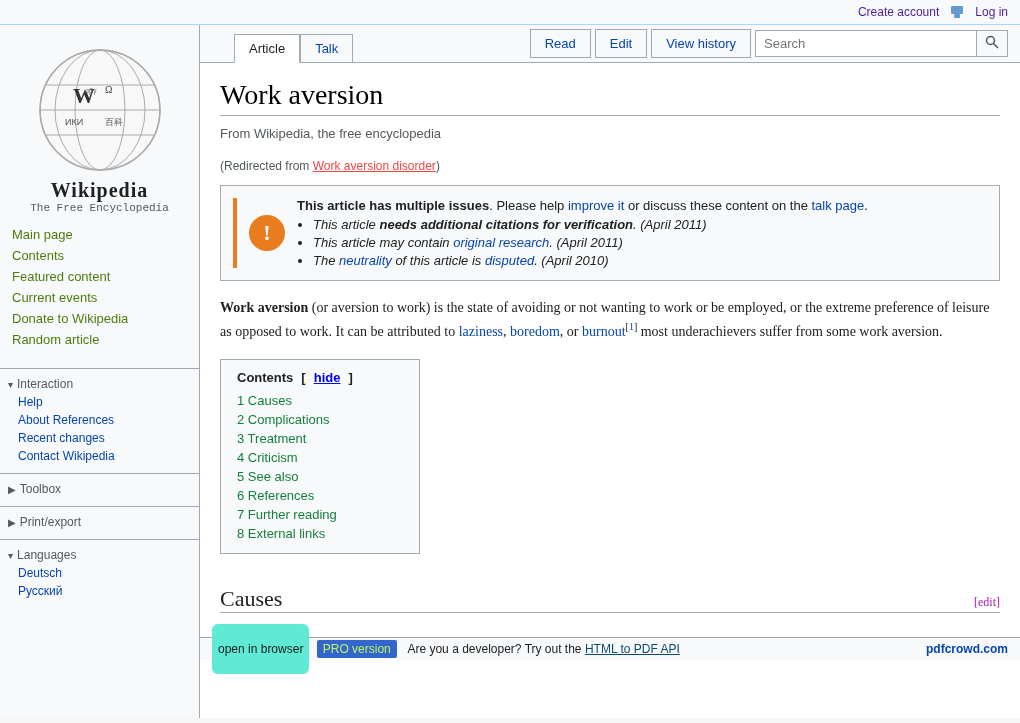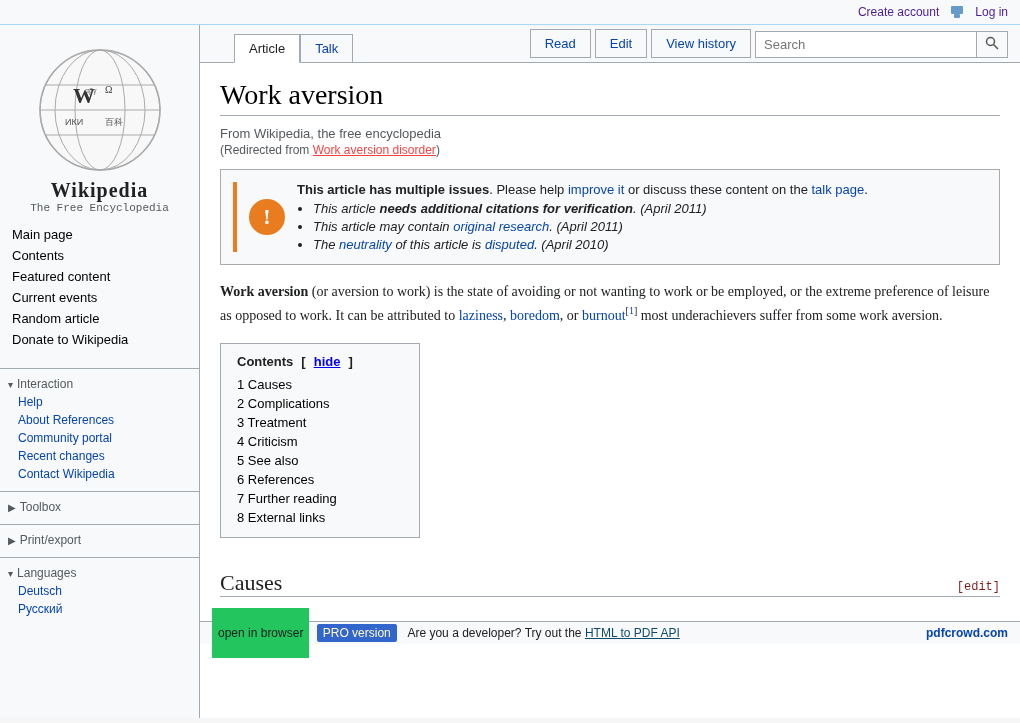--- a/index.html
+++ b/index.html
@@ -10,47 +10,47 @@
     
     #layout { display: flex; min-height: calc(100vh - 30px); }
     
     #sidebar { width: 200px; min-width: 200px; background: #f8f9fa; border-right: 1px solid #a2a9b1; padding: 10px 0; }
     
     .sidebar-logo { text-align: center; padding: 10px; }
     .sidebar-logo .logo-text { font-family: 'Linux Libertine', serif; font-size: 20px; font-weight: bold; letter-spacing: 1px; }
     .sidebar-logo .logo-sub { font-family: Liberation Mono, monospace; font-size: 11px; color: #54595d; }
     
     .sidebar-nav { padding: 0 0 10px 0; }
-    .sidebar-nav a { display: block; padding: 3px 10px 3px 12px; color: #000000; text-decoration: none; font-family: sans-serif; font-size: 13px; }
+    .sidebar-nav a { display: block; padding: 3px 10px 3px 12px; color: #4d7c0f; text-decoration: none; font-family: sans-serif; font-size: 13px; }
     
     .sidebar-section { border-top: 1px solid #a2a9b1; margin-top: 8px; padding-top: 4px; }
     .sidebar-section-title { font-family: sans-serif; font-size: 12px; color: #54595d; padding: 4px 10px 2px 8px; display: flex; align-items: center; gap: 4px; cursor: pointer; }
     .sidebar-section-title .arrow { font-size: 10px; }
     .sidebar-section a { display: block; padding: 2px 10px 2px 18px; color: #0645ad; text-decoration: none; font-family: sans-serif; font-size: 12px; }
     
     #main { flex: 1; background: #fff; }
     
     #tabs-bar { background: #f8f9fa; border-bottom: 1px solid #a2a9b1; display: flex; align-items: flex-end; padding: 0 12px; font-family: sans-serif; }
     .tab-left { display: flex; align-items: flex-end; flex: 1; gap: 0; }
     .tab { padding: 6px 14px; font-size: 13px; border: 1px solid #a2a9b1; border-bottom: none; background: #f8f9fa; color: #0645ad; cursor: pointer; text-decoration: none; display: inline-block; }
     .tab.active { background: #fff; color: #202122; position: relative; bottom: -1px; border-bottom: 1px solid #fff; font-weight: normal; }
     .tab-article { background: #fff; margin-left: 22px; }
     
-    .tab-right { display: flex; align-items: flex-end; gap: 4px; padding: 4px 0; }
+    .tab-right { display: flex; align-items: center; gap: 4px; padding: 4px 0; }
     .tab-right .tab { border: 1px solid #a2a9b1; border-bottom: 1px solid #a2a9b1; background: #f8f9fa; }
     
     #search-box { display: flex; border: 1px solid #a2a9b1; overflow: hidden; background: #fff; }
     #search-input { padding: 4px 8px; font-size: 13px; border: none; outline: none; width: 220px; font-family: sans-serif; }
     #search-btn { background: #f8f9fa; border: none; border-left: 1px solid #a2a9b1; padding: 4px 8px; cursor: pointer; font-size: 14px; color: #54595d; }
     
     #content { padding: 16px 20px; max-width: 860px; }
     
     h1.page-title { font-family: 'Linux Libertine', 'Georgia', serif; font-size: 28px; font-weight: normal; border-bottom: 1px solid #a2a9b1; padding-bottom: 4px; margin-bottom: 10px; color: #000; }
     
-    .from-wiki { font-size: 13px; color: #54595d; font-family: sans-serif; margin-bottom: 2px; }
+    .from-wiki { font-size: 13px; color: #54595d; font-family: sans-serif; margin-bottom: 18px; }
     .redirected { font-size: 12px; color: #54595d; font-family: sans-serif; margin-bottom: 12px; }
     .redirected a { color: #ef4444; }
     
     .notice-box { border: 1px solid #aaa; background: #f8f9fa; display: flex; gap: 10px; padding: 12px; margin-bottom: 16px; }
     .notice-icon { font-size: 32px; color: #e87c1e; flex-shrink: 0; display: flex; align-items: center; }
     .notice-box-left { width: 4px; background: #e87c1e; flex-shrink: 0; }
     .notice-content { font-size: 13px; font-family: sans-serif; }
     .notice-content b { font-weight: bold; }
     .notice-content a { color: #0645ad; text-decoration: none; }
     .notice-content ul { margin: 4px 0 0 16px; }
@@ -58,24 +58,24 @@
     
     .article-intro { font-size: 14px; line-height: 1.6; margin-bottom: 16px; }
     .article-intro a { color: #0645ad; text-decoration: none; }
     .article-intro sup { font-size: 10px; }
     .article-intro sup a { color: #0645ad; }
     
     .toc-box { border: 1px solid #a2a9b1; background: #f8f9fa; display: inline-block; padding: 10px 16px; margin-bottom: 16px; min-width: 200px; }
     .toc-title { font-family: sans-serif; font-size: 13px; font-weight: bold; display: flex; align-items: center; gap: 8px; margin-bottom: 6px; }
     .toc-list { list-style: none; font-family: sans-serif; font-size: 13px; }
     .toc-list li { padding: 2px 0; }
-    .toc-list a { color: #000000; text-decoration: none; }
+    .toc-list a { color: #15803d; text-decoration: none; }
     
     h2.section-title { font-family: 'Linux Libertine', 'Georgia', serif; font-size: 22px; font-weight: normal; border-bottom: 1px solid #a2a9b1; margin: 16px 0 8px 0; display: flex; justify-content: space-between; align-items: baseline; }
-    h2.section-title .edit-link { font-size: 12px; font-family: Liberation Mono, monospace; color: #7f1d1d; text-decoration: none; }
+    h2.section-title .edit-link { font-size: 12px; font-family: Liberation Serif, serif; color: #a21caf; text-decoration: none; }
     
     #bottom-bar { background: #f8f9fa; border-top: 1px solid #a2a9b1; padding: 4px 12px; font-size: 12px; font-family: sans-serif; display: flex; justify-content: space-between; align-items: center; }
     #bottom-bar a { color: #0c4a6e; text-align: center; }
     .pdfcrowd { color: #0645ad; font-weight: bold; }
     
     
     .globe-svg { width: 130px; height: 130px; }
   </style>
 </head>
 <body>
@@ -110,32 +110,31 @@
       </svg>
       <div class="logo-text">Wikipedia</div>
       <div class="logo-sub">The Free Encyclopedia</div>
     </div>
 
     <div class="sidebar-nav">
       <a href="#">Main page</a>
       <a href="#">Contents</a>
       <a href="#">Featured content</a>
       <a href="#">Current events</a>
+      <a href="#">Donate to Wikipedia</a>
       <a href="#">Random article</a>
-      <a href="#">Donate to Wikipedia</a>
     </div>
 
     <div class="sidebar-section">
       <div class="sidebar-section-title">
         <span class="arrow">▾</span>
         <span>Interaction</span>
       </div>
       <a href="#">Help</a>
       <a href="#">About References</a>
-      <a href="#">Community portal</a>
       <a href="#">Recent changes</a>
       <a href="#">Contact Wikipedia</a>
     </div>
 
     <div class="sidebar-section">
       <div class="sidebar-section-title">
         <span class="arrow">▶</span>
         <span>Toolbox</span>
       </div>
     </div>
@@ -244,22 +243,22 @@
       
       <h2 class="section-title">
         <span>Causes</span>
         <a href="#" class="edit-link">[edit]</a>
       </h2>
 
     </div>
 
     <div id="bottom-bar">
       <div>
-        <span style="background:#22c55e; padding:18px 6px; border-radius:0; margin-right:4px; cursor:pointer;">open in browser</span>
-        <span style="background:#3366cc; color:#fef9c3; padding:2px 6px; border-radius:2px; margin-right:8px; cursor:pointer;">PRO version</span>
+        <span style="background:#5eead4; padding:18px 6px; border-radius:6px; margin-right:4px; cursor:pointer;">open in browser</span>
+        <span style="background:#3366cc; color:#bef264; padding:2px 6px; border-radius:2px; margin-right:8px; cursor:pointer;">PRO version</span>
         <span>Are you a developer? Try out the </span>
         <a href="#">HTML to PDF API</a>
       </div>
       <div>
         <span class="pdfcrowd">pdfcrowd.com</span>
       </div>
     </div>
 
   </div>
 </div>

